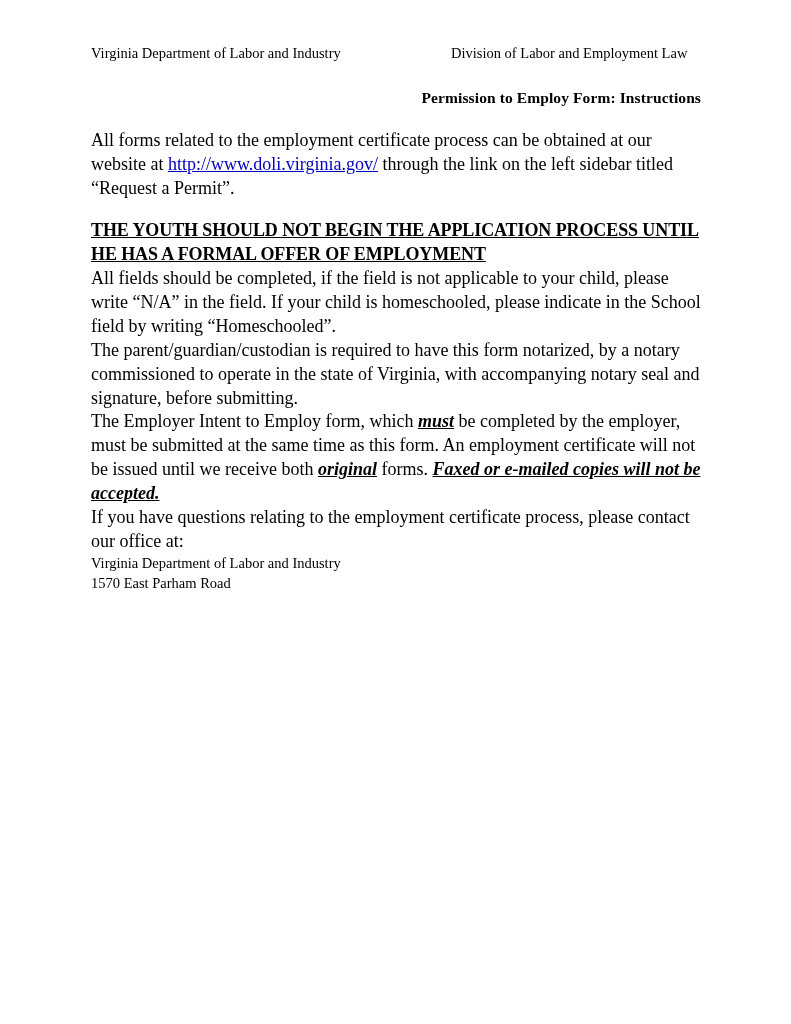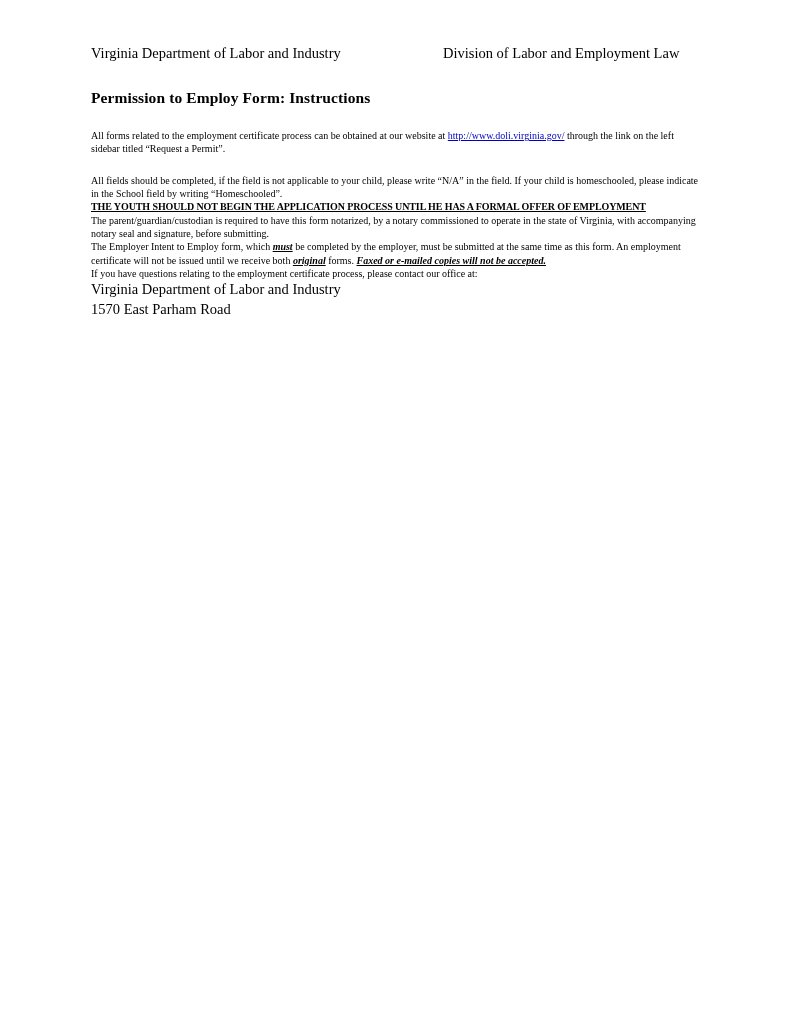--- a/index.html
+++ b/index.html
@@ -34,31 +34,32 @@
     font-size: 14.5px;
     line-height: 1.25;
     margin-bottom: 0;
   }
   .header-left {
     width: 352px;
     flex: 0 0 352px;
   }
   .header-right {
     flex: 1 1 auto;
+    margin-left: 8px;
   }
   .doc-title {
-    text-align: left;
+    text-align: right;
     font-weight: bold;
     font-size: 15.5px;
     margin-top: 27px;
     margin-bottom: 0;
     letter-spacing: 0.1px;
   }
   p.para {
-    font-size: 10px;
+    font-size: 18px;
     line-height: 1.33;
     margin: 0;
     text-align: left;
   }
   .gap-1 { height: 22px; }
   .gap-2 { height: 18px; }
   .para-block { margin-top: 20px; }
   a.link {
     color: #0000c0;
     text-decoration: underline;
@@ -95,23 +96,23 @@
     </div>
 
     <div class="doc-title">Permission to Employ Form: Instructions</div>
 
     <div class="gap-1"></div>
 
     <p class="para"><span>All forms related to the employment certificate process can be obtained at our website at </span><a class="link" href="#">http://www.doli.virginia.gov/</a><span> through the link on the left sidebar titled “Request a Permit”.</span></p>
 
     <div class="gap-2"></div>
 
+    <p class="para warning">THE YOUTH SHOULD NOT BEGIN THE APPLICATION PROCESS UNTIL HE HAS A FORMAL OFFER OF EMPLOYMENT</p>
+
     <p class="para para-block">All fields should be completed, if the field is not applicable to your child, please write “N/A” in the field. If your child is homeschooled, please indicate in the School field by writing “Homeschooled”.</p>
-
-    <p class="para warning">THE YOUTH SHOULD NOT BEGIN THE APPLICATION PROCESS UNTIL HE HAS A FORMAL OFFER OF EMPLOYMENT</p>
 
     <p class="para para-block">The parent/guardian/custodian is required to have this form notarized, by a notary commissioned to operate in the state of Virginia, with accompanying notary seal and signature, before submitting.</p>
 
     <p class="para para-block"><span>The Employer Intent to Employ form, which </span><span class="bi-u">must</span><span> be completed by the employer, must be submitted at the same time as this form. An employment certificate will not be issued until we receive both </span><span class="bi-u">original</span><span> forms. </span><span class="bi-u">Faxed or e-mailed copies will not be accepted.</span></p>
 
     <p class="para para-block">If you have questions relating to the employment certificate process, please contact our office at:</p>
 
     <div class="contact-lines">
       <div>Virginia Department of Labor and Industry</div>
       <div>1570 East Parham Road</div>

